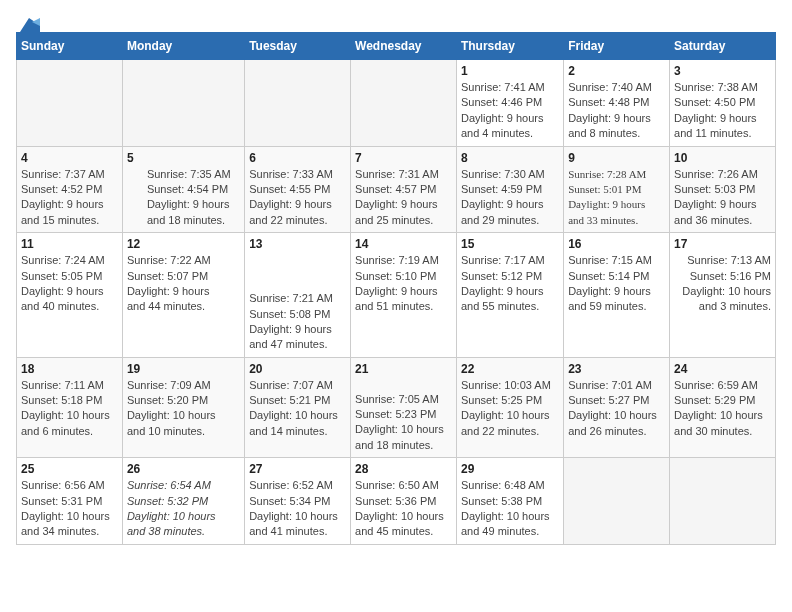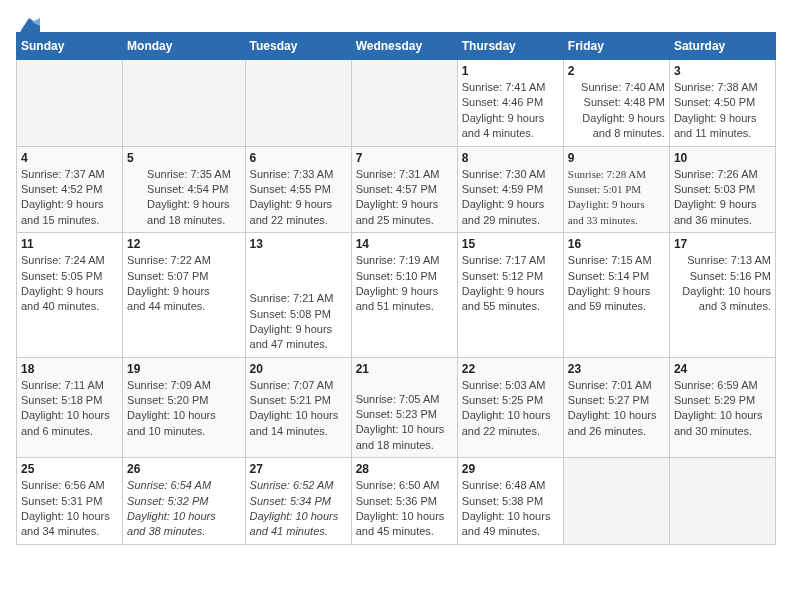--- a/index.html
+++ b/index.html
@@ -127,21 +127,21 @@
         <td class="empty-cell"></td>
         <td>
           <span class="day-number">1</span>
           <div class="day-info" style="white-space: pre-line;">Sunrise: 7:41 AM
 Sunset: 4:46 PM
 Daylight: 9 hours
 and 4 minutes.</div>
         </td>
         <td>
           <span class="day-number">2</span>
-          <div class="day-info" style="white-space: pre-line; text-align: right;">Sunrise: 7:40 AM
+          <div class="day-info" style="white-space: pre-line;">Sunrise: 7:40 AM
 Sunset: 4:48 PM
 Daylight: 9 hours
 and 8 minutes.</div>
         </td>
         <td>
           <span class="day-number">3</span>
           <div class="day-info" style="white-space: pre-line;">Sunrise: 7:38 AM
 Sunset: 4:50 PM
 Daylight: 9 hours
 and 11 minutes.</div>
@@ -273,21 +273,21 @@
         </td>
         <td>
           <span class="day-number">21</span>
           <div class="day-info" style="white-space: pre-line; margin-top: 16px;">Sunrise: 7:05 AM
 Sunset: 5:23 PM
 Daylight: 10 hours
 and 18 minutes.</div>
         </td>
         <td>
           <span class="day-number">22</span>
-          <div class="day-info" style="white-space: pre-line;">Sunrise: 5:03 AM
+          <div class="day-info" style="white-space: pre-line;">Sunrise: 10:03 AM
 Sunset: 5:25 PM
 Daylight: 10 hours
 and 22 minutes.</div>
         </td>
         <td>
           <span class="day-number">23</span>
           <div class="day-info" style="white-space: pre-line;">Sunrise: 7:01 AM
 Sunset: 5:27 PM
 Daylight: 10 hours
 and 26 minutes.</div>
@@ -310,21 +310,21 @@
         </td>
         <td>
           <span class="day-number">26</span>
           <div class="day-info" style="white-space: pre-line; font-style: italic;">Sunrise: 6:54 AM
 Sunset: 5:32 PM
 Daylight: 10 hours
 and 38 minutes.</div>
         </td>
         <td>
           <span class="day-number">27</span>
-          <div class="day-info" style="white-space: pre-line; font-style: italic;">Sunrise: 6:52 AM
+          <div class="day-info" style="white-space: pre-line;">Sunrise: 6:52 AM
 Sunset: 5:34 PM
 Daylight: 10 hours
 and 41 minutes.</div>
         </td>
         <td>
           <span class="day-number">28</span>
           <div class="day-info" style="white-space: pre-line;">Sunrise: 6:50 AM
 Sunset: 5:36 PM
 Daylight: 10 hours
 and 45 minutes.</div>

